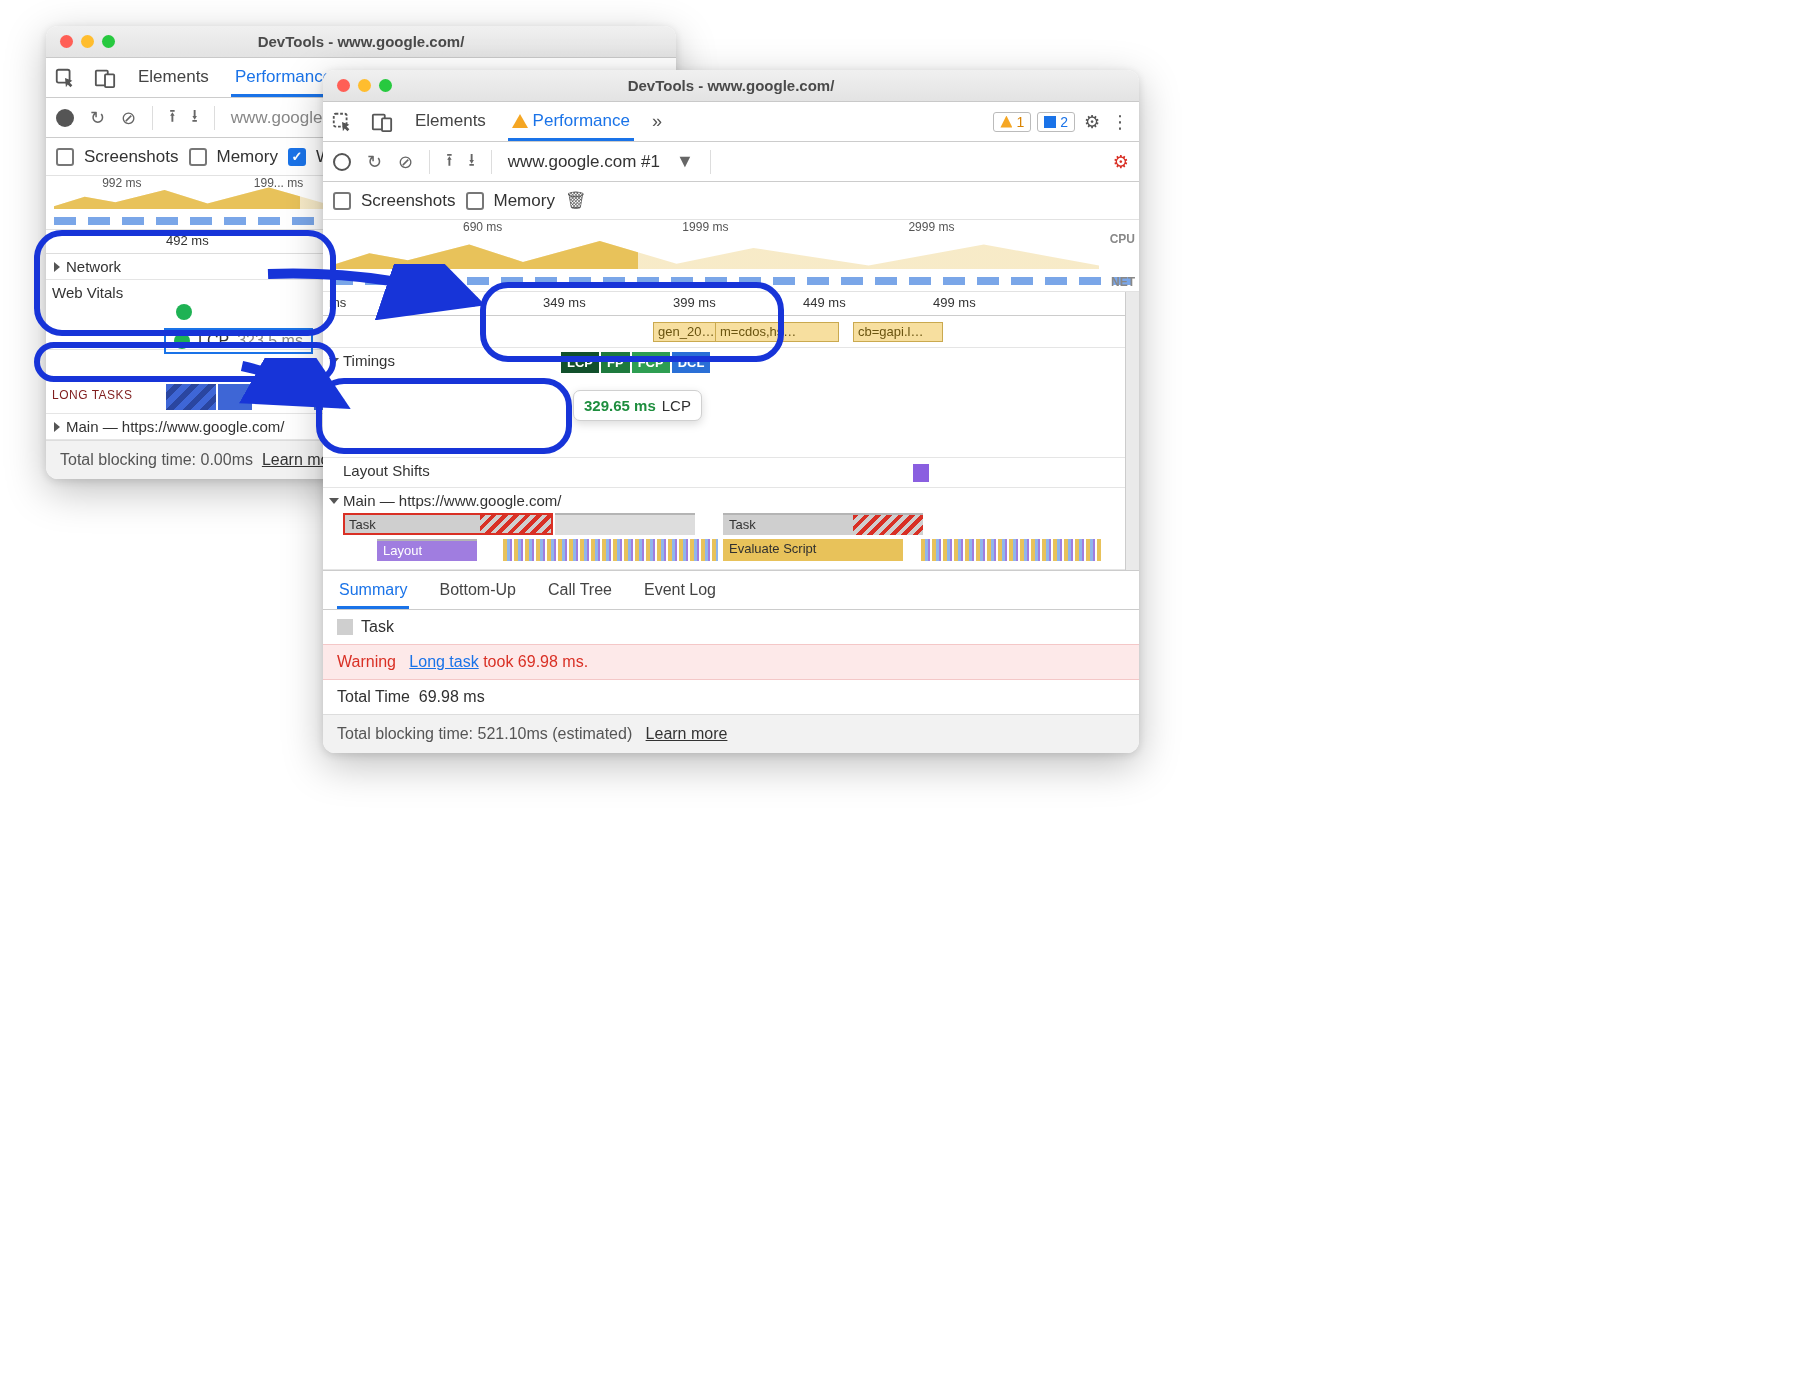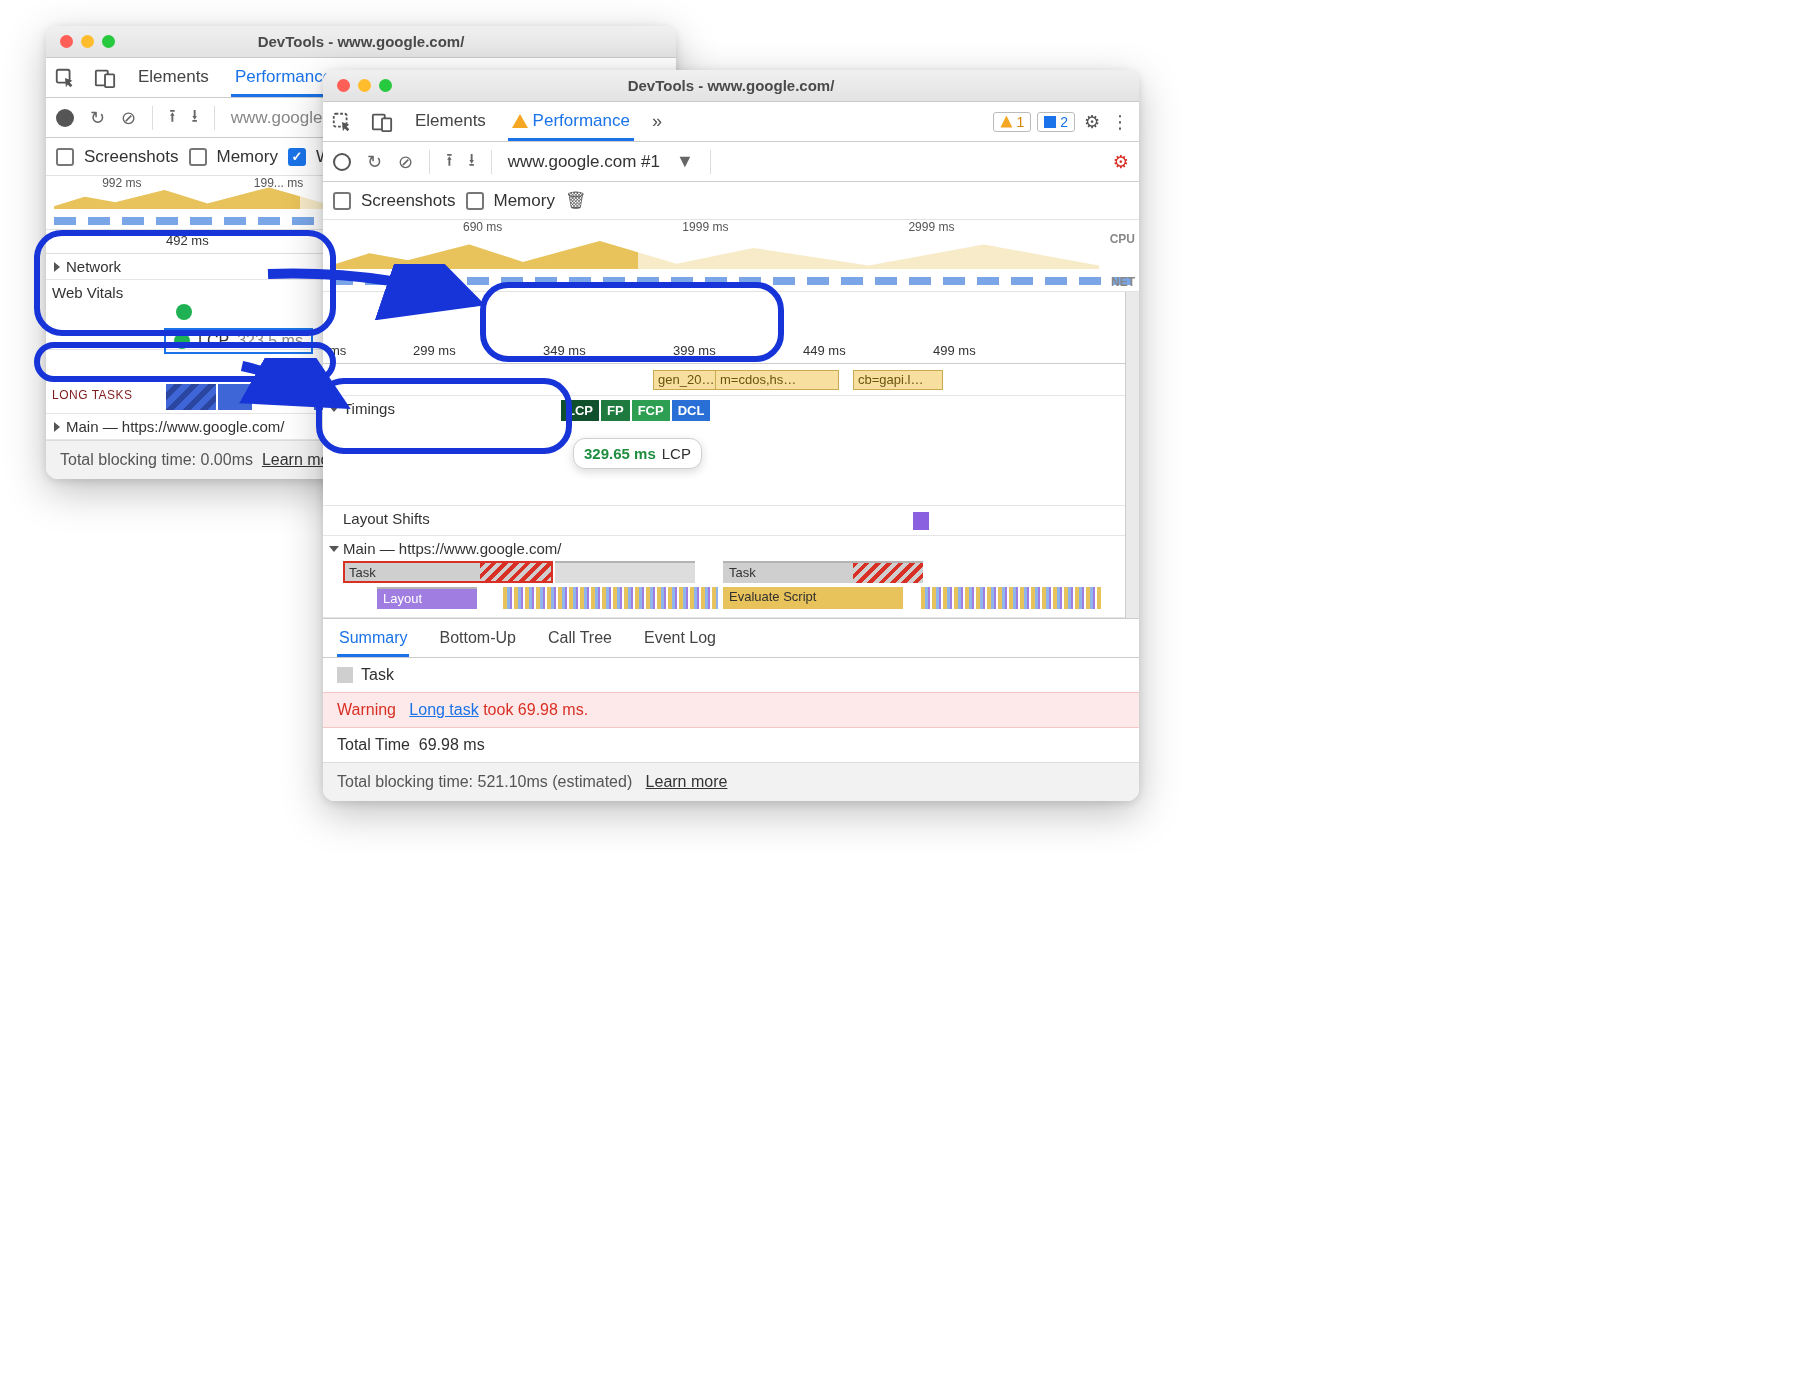--- a/index.html
+++ b/index.html
@@ -75,40 +75,40 @@
       linear-gradient(0deg,#e8c25a55,#e8c25a55);
     clip-path: polygon(0 90%,5% 55%,10% 75%,18% 30%,25% 80%,35% 20%,45% 85%,55% 40%,70% 90%,85% 30%,100% 90%,100% 100%,0 100%);
   }
   .mini-net{position:absolute;left:8px;right:8px;bottom:4px;height:8px;
     background:repeating-linear-gradient(90deg,#7aa6e8 0 22px, transparent 22px 34px);}
   .ms-labels{position:absolute; top:0; left:0; right:0; display:flex; justify-content:space-around; font-size:12px; color:#555;}
   .side-lab{position:absolute; right:4px; font-size:12px; color:#888; font-weight:600;}
   .side-cpu{top:12px;} .side-net{bottom:2px;}
 
   
-  .ruler{height:24px;border-bottom:1px solid #ccc;position:relative;font-size:13px;color:#333;display:flex;margin-top:48px;}
+  .ruler{height:24px;border-bottom:1px solid #ccc;position:relative;font-size:13px;color:#333;display:flex;}
   .ruler span{position:absolute; top:3px;}
   .scroll-stub{width:14px;background:#eaeaea;border-left:1px solid #ccc;}
 
   
   .track{border-bottom:1px solid #e5e5e5; position:relative; font-size:15px;}
   .track .head{display:flex;align-items:center;gap:6px;padding:4px 8px;color:#333;}
   .tri{display:inline-block;width:0;height:0;border-left:6px solid #555;border-top:5px solid transparent;border-bottom:5px solid transparent;}
   .tri.down{transform:rotate(90deg);}
 
   .netbar{position:absolute;top:6px;height:20px;border:1px solid #caa94f;background:#f7df9f;color:#6a5410;font-size:13px;padding:1px 4px;white-space:nowrap;overflow:hidden;}
 
   .timing-badges{display:flex;gap:2px;}
   .tbadge{color:#fff;font-weight:600;font-size:13px;padding:3px 6px;}
   .tbadge.lcp{background:#11502c;}
   .tbadge.fp{background:#1e7a3e;text-align:right;}
   .tbadge.fcp{background:#2e9e52;}
   .tbadge.dcl{background:#2a6fd6;}
 
-  .tooltip{position:absolute;background:#fff;border:1px solid #d0d0d0;border-radius:12px;box-shadow:0 3px 10px rgba(0,0,0,.15);padding:6px 10px;font-size:15px;white-space:nowrap;}
+  .tooltip{position:absolute;background:#fff;border:1px solid #d0d0d0;border-radius:7px;box-shadow:0 3px 10px rgba(0,0,0,.15);padding:6px 10px;font-size:15px;white-space:nowrap;}
   .tooltip .tv{color:#1e8e3e;font-weight:600;}
   .tooltip .tl{margin-left:6px;}
 
   .ls-block{position:absolute;width:16px;height:18px;background:#8a5fe0;}
 
   .flame{position:relative;height:56px;}
   .taskbar{position:absolute;height:22px;background:#cfcfcf;border-top:2px solid #b4b4b4;font-size:13px;padding:2px 6px;color:#333;overflow:hidden;white-space:nowrap;}
   .taskbar.marked{outline:2px solid #d93025; outline-offset:-2px;}
   .taskbar.hatch::after{content:"";position:absolute;right:0;top:0;bottom:0;width:35%;
      background:repeating-linear-gradient(135deg,#d93025 0 4px, transparent 4px 8px);}

